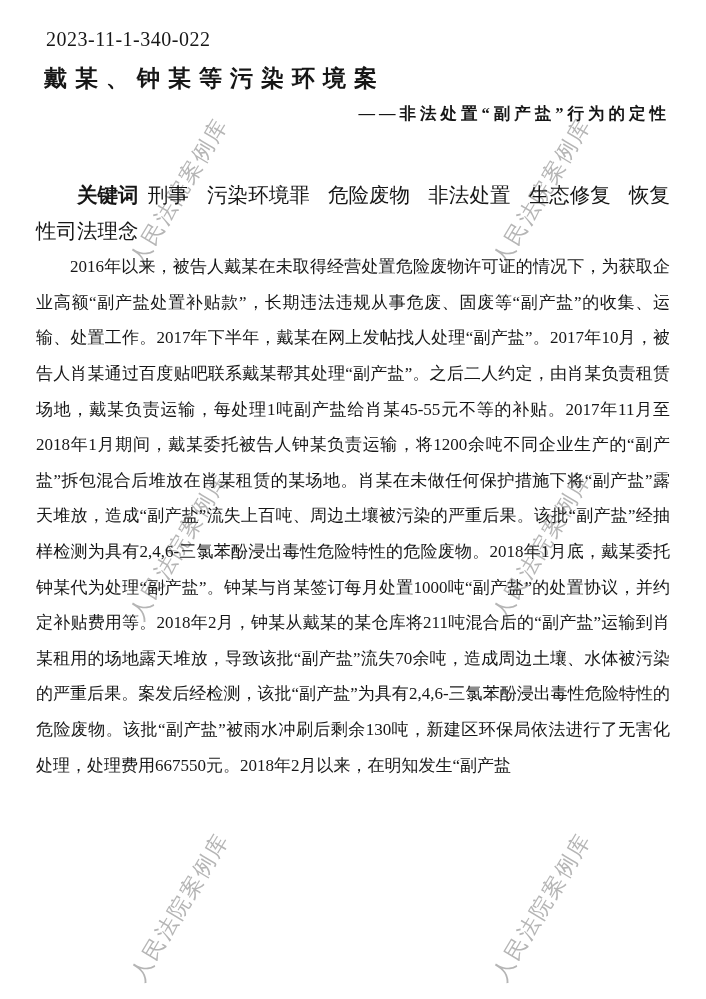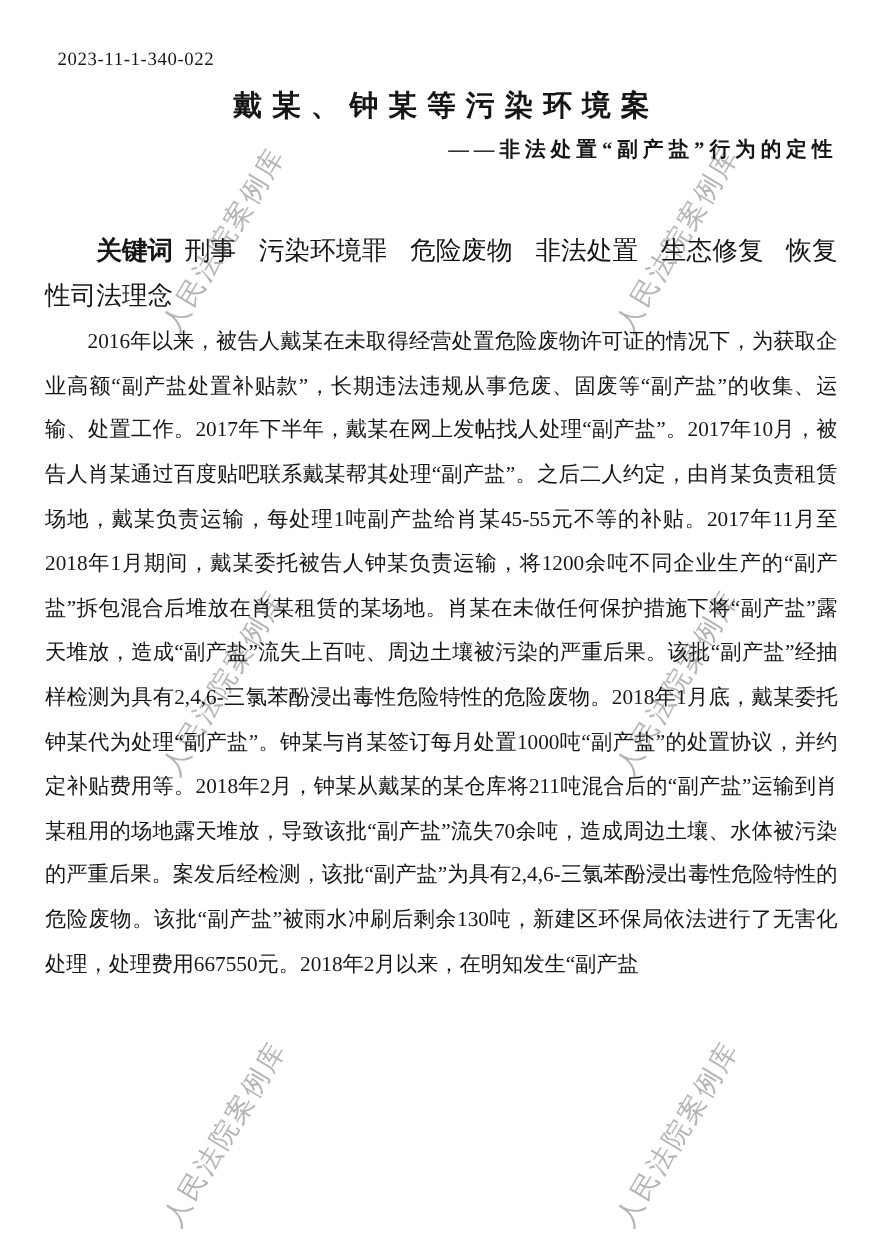--- a/index.html
+++ b/index.html
@@ -25,28 +25,27 @@
   }
   .w1 { left: 179px; top: 192px; }
   .w2 { left: 542px; top: 192px; }
   .w3 { left: 179px; top: 546px; }
   .w4 { left: 542px; top: 546px; }
   .w5 { left: 180px; top: 907px; }
   .w6 { left: 542px; top: 907px; }
   
   .content { position: relative; padding: 0 36px; }
   .doc-number {
-    padding-top: 40px;
+    padding-top: 28px;
     margin-left: 10px;
-    font-size: 15px;
+    font-size: 20px;
     letter-spacing: 0.5px;
   }
   .title {
     margin: 12px 0 0 0;
-    text-align: center;
     font-family: Liberation Serif, serif;
     font-size: 23px;
     font-weight: 700;
     letter-spacing: 8px;
     text-indent: 8px;
   }
   .subtitle {
     margin-top: 9px;
     text-align: right;
     font-size: 16.5px;

